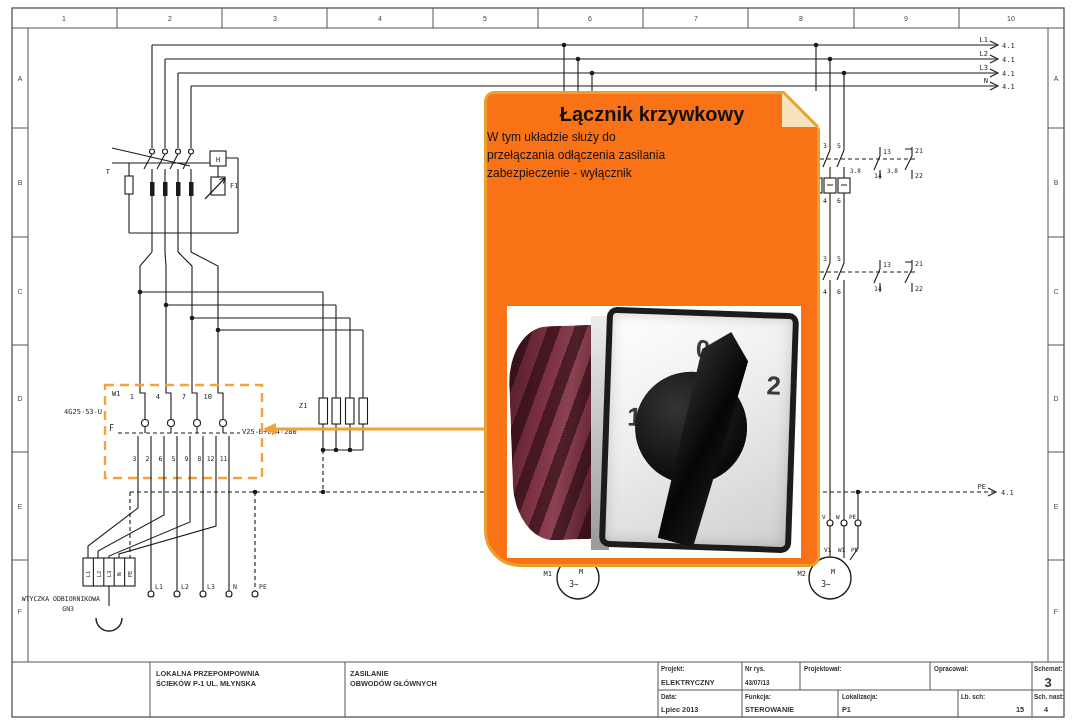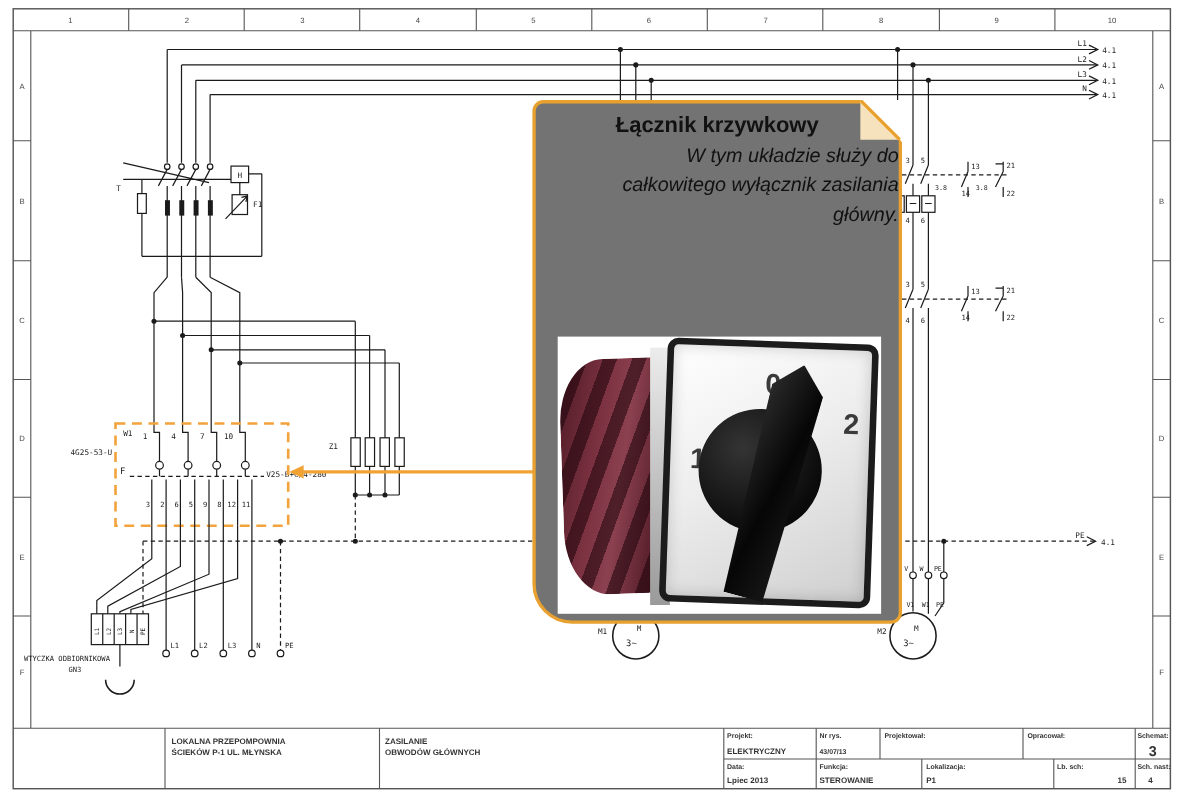--- a/index.html
+++ b/index.html
@@ -17,25 +17,25 @@
   .box{fill:none;stroke:#1b1b1b;stroke-width:1.1}
   .frame{stroke:#555;stroke-width:1.3;fill:none}
   .frame2{stroke:#555;stroke-width:1;fill:none}
   text{font-family:"DejaVu Sans Mono","Liberation Mono",monospace;fill:#222}
   .t55{font-size:5.5px}.t6{font-size:6px}.t65{font-size:6.5px}.t7{font-size:7px}.t8{font-size:8px}
   .mid{text-anchor:middle}.end{text-anchor:end}
   .fr{font-family:"Liberation Sans",sans-serif;font-size:7px;fill:#444}
   .tb{font-family:"Liberation Sans",sans-serif;fill:#333;font-weight:700}
   .tbl{font-size:6.3px}.tbv{font-size:7.3px}.tbig{font-size:13px}
   
-  #callout{position:absolute;left:484px;top:91px;width:336px;height:476px;background:#737373;
+  #callout{position:absolute;left:484px;top:91px;width:336px;height:476px;background:#f97316;
     border:3px solid #E8A12F;border-radius:10px 10px 10px 36px;box-sizing:border-box;z-index:5;}
   #fold{position:absolute;top:-3px;right:-3px;width:38px;height:38px;}
   #callout-title{margin-top:9px;text-align:center;font-size:20px;font-weight:700;color:#111;}
-  #callout-body{margin-top:2px;text-align:right;font-size:18px;line-height:1.5;color:#111;white-space:nowrap;font-style:italic;}
+  #callout-body{margin-top:2px;text-align:left;font-size:12px;line-height:1.5;color:#111;white-space:nowrap;}
   #photo{position:absolute;left:20px;top:212px;width:294px;height:252px;background:#fff;overflow:hidden;}
   #sw-body{position:absolute;left:4px;top:20px;width:94px;height:214px;border-radius:40px 8px 8px 40px/58px 8px 8px 58px;
     transform:rotate(-2deg);
     background:
       repeating-linear-gradient(112deg, rgba(30,0,8,0) 0 13px, rgba(28,3,10,0.55) 13px 25px),
       linear-gradient(100deg,#4f1b26,#7b3140 35%,#8c4150 55%,#5e2330 80%,#3f141d);}
   #sw-edge{position:absolute;left:84px;top:10px;width:18px;height:234px;background:linear-gradient(180deg,#ececec,#9a9a9a);}
   #sw-plate{position:absolute;left:96px;top:4px;width:192px;height:240px;box-sizing:border-box;
     border:6px solid #1c1c1c;border-radius:10px;transform:rotate(2deg);
     background:linear-gradient(150deg,#ffffff,#ededed 45%,#cfcfcf);box-shadow:inset 0 0 14px rgba(0,0,0,.18);}
@@ -320,22 +320,22 @@
 
 <div id="callout">
   <svg id="fold" width="38" height="38">
     <path d="M0,0 L38,0 L38,38 Z" fill="#ffffff"></path>
     <path d="M0,0 L36,36 L0,36 Z" fill="#F6E3BD"></path>
     <path d="M0,0 L36,36" stroke="#E8A12F" stroke-width="3" fill="none"></path>
   </svg>
   <div id="callout-title">Łącznik krzywkowy</div>
   <div id="callout-body">
     <div>W tym układzie służy do</div>
-    <div>całkowitego wyłącznik zasilania</div>
-    <div>główny.</div>
+    <div>przełączania odłączenia zasilania</div>
+    <div>zabezpieczenie - wyłącznik</div>
   </div>
   <div id="photo">
     <div id="sw-body"></div>
     <div id="sw-edge"></div>
     <div id="sw-plate">
       <span class="pos" id="pos-1">1</span>
       <span class="pos" id="pos-0">0</span>
       <span class="pos" id="pos-2">2</span>
       <div id="sw-knob"></div>
       <div id="sw-handle"></div>

